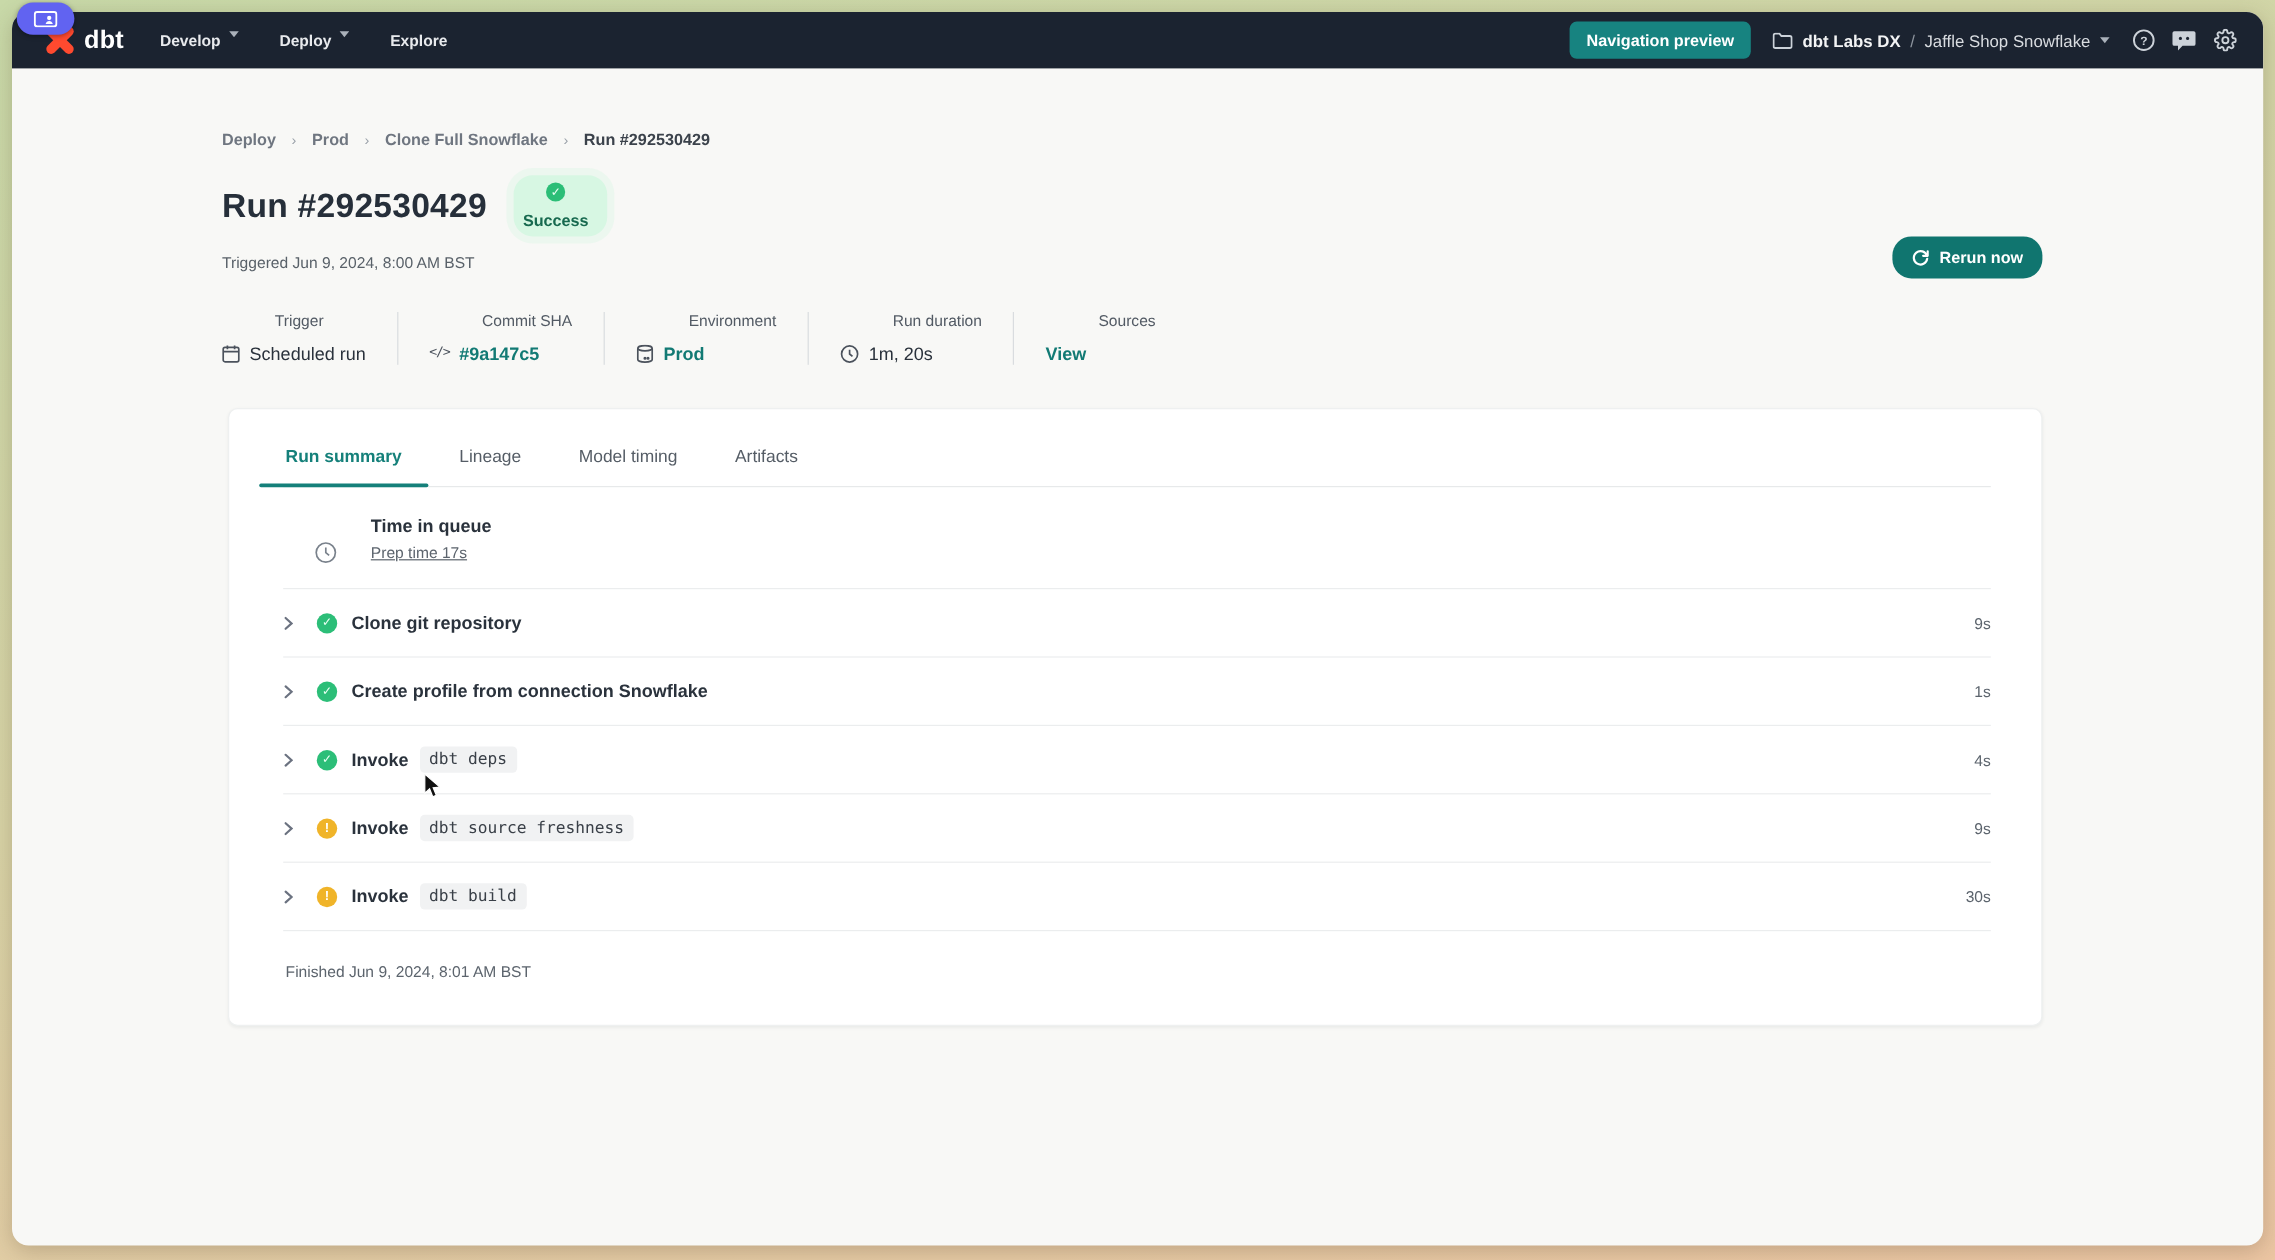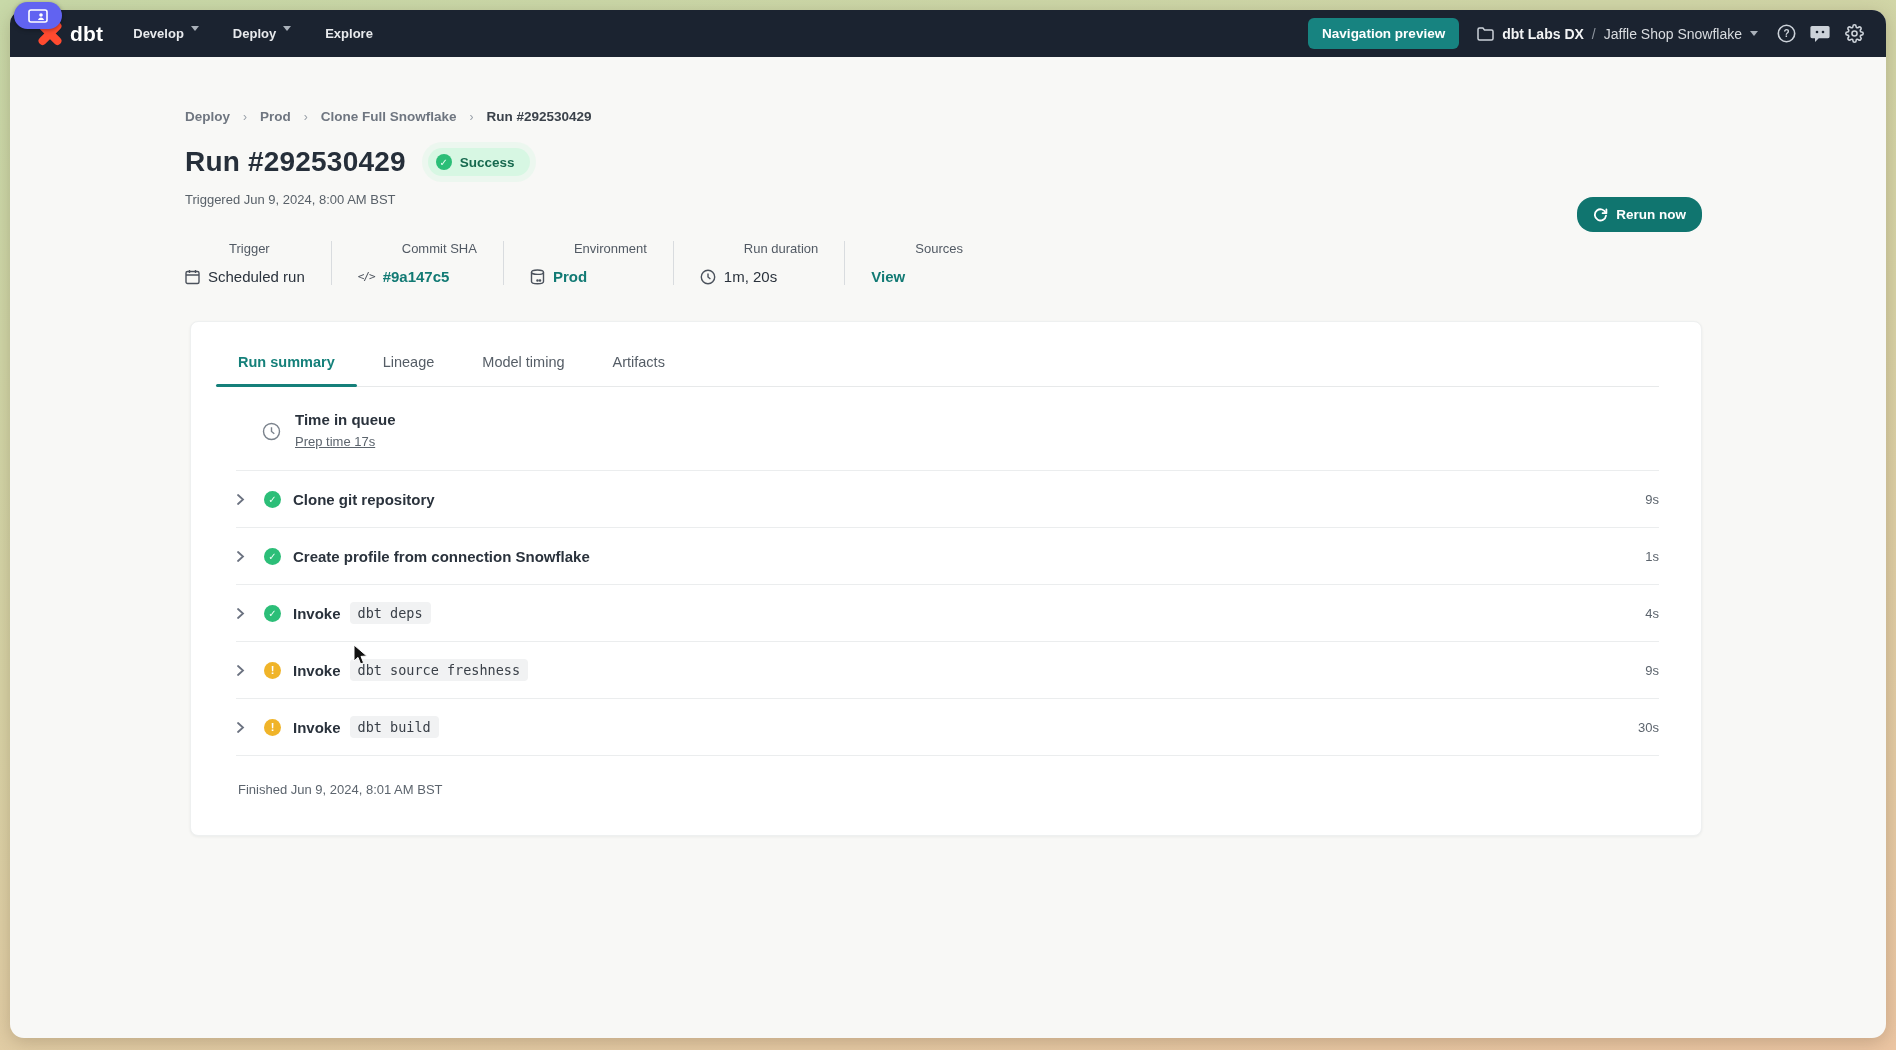--- a/index.html
+++ b/index.html
@@ -49,53 +49,54 @@
   .breadcrumb{ display:flex; align-items:center; gap:13px; margin-top:52px; font-size:13.5px; color:#6f7680; font-weight:700; }
   .breadcrumb a{ color:#6f7680; text-decoration:none; cursor:pointer; }
   .breadcrumb .bc-sep{ color:#9aa1a9; font-size:12px; font-weight:400; }
   .breadcrumb .current{ color:#3b424b; }
   .title-row{ display:flex; align-items:center; gap:22px; margin-top:22px; }
   .page-title{ font-size:28px; font-weight:700; color:#262f3a; letter-spacing:.2px; }
   .status-pill{
     display:flex; align-items:center; gap:8px; background:#d7f7e3; border-radius:16px;
     padding:6px 15px 6px 8px; font-size:13.5px; font-weight:600; color:#17694f;
     box-shadow:0 0 0 6px rgba(215,247,227,.35);
+    flex-direction:column;
   }
   .status-pill .dot{ width:16px; height:16px; border-radius:50%; background:#2bbe77; position:relative; }
   .status-pill .dot::after, .step-status.success::after{
     content:"✓"; position:absolute; inset:0; display:flex; align-items:center; justify-content:center;
     color:#eafff3; font-size:10px; font-weight:700;
   }
   .triggered{ margin-top:14px; font-size:13px; color:#596169; }
   .rerun-btn{
     position:absolute; right:184px; top:88px;
     background:#10756f; color:#fff; border:none; border-radius:16px;
     padding:10px 16px; font-size:13.5px; font-weight:700; display:flex; align-items:center; gap:8px; cursor:pointer;
   }
   
   .meta-row{ display:flex; align-items:flex-start; margin-top:34px; }
   .meta-col{ padding:0 26px; position:relative; }
   .meta-col:first-child{ padding-left:0; }
   .meta-col + .meta-col{ border-left:1px solid #d9dcdf; }
   .meta-label{ font-size:13px; color:#525a64; margin-bottom:12px;margin-left:44px; }
-  .meta-value{ display:flex; align-items:center; gap:8px; font-size:15px; color:#2a323c; }
+  .meta-value{ display:flex; gap:8px; font-size:15px; color:#2a323c; }
   .meta-value .mi{ color:#4b525c; display:flex; }
   a.teal-link{ color:#127a74; font-weight:600; cursor:pointer; }
   .code-glyph{ font-family:"DejaVu Sans Mono",monospace; font-size:11px; color:#4b525c; letter-spacing:-1px; }
   
   .card{
     margin:36px 184px 0 180px; background:#fff; border-radius:8px;
     border:1px solid #eef0f0; box-shadow:0 1px 3px rgba(20,30,40,.06);
     padding:0 42px 0 45px; min-height:515px;
   }
   .tabs{ display:flex; gap:44px; padding-top:30px; border-bottom:1px solid #e7e9ea; }
   .tab{ padding:2px 2px 16px; font-size:14.5px; font-weight:500; color:#555d66; cursor:pointer; position:relative; }
   .tab.active{ color:#15807a; font-weight:700; }
   .tab.active::after{ content:""; position:absolute; left:-20px; right:-20px; bottom:-1px; height:3px; background:#15807a; border-radius:2px; }
-  .queue-block{ display:flex; align-items:center; gap:14px; padding:24px 0 20px 26px; border-bottom:1px solid #ebedee; }
+  .queue-block{ display:flex; align-items:flex-end; gap:28px; padding:24px 0 20px 26px; border-bottom:1px solid #ebedee; }
   .queue-title{ font-size:15px; font-weight:700; color:#2a323c; }
   .queue-link{ display:inline-block; margin-top:6px; font-size:13px; color:#5c646d; text-decoration:underline; cursor:pointer; }
   .step-row{ display:flex; align-items:center; height:57px; border-bottom:1px solid #ebedee; cursor:pointer; }
   .step-row:last-of-type{ }
   .chev{ width:22px; display:flex; color:#6b7280; }
   .step-status{ width:17px; height:17px; border-radius:50%; position:relative; margin:0 12px 0 6px; flex:none; }
   .step-status.success{ background:#2cbe78; }
   .step-status.warning{ background:#f0b429; }
   .step-status.warning::after{
     content:"!"; position:absolute; inset:0; display:flex; align-items:center; justify-content:center;

